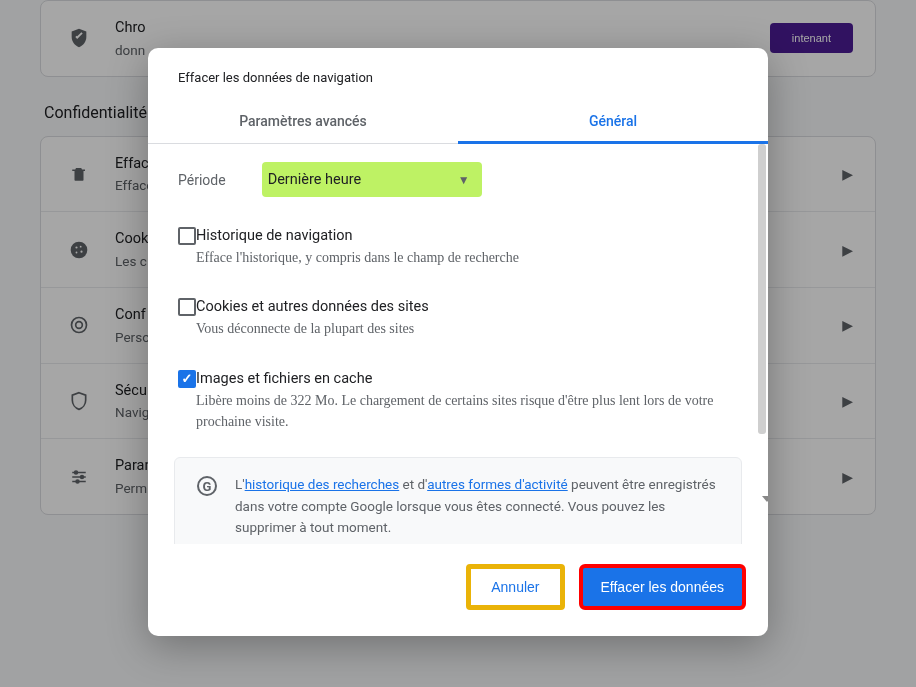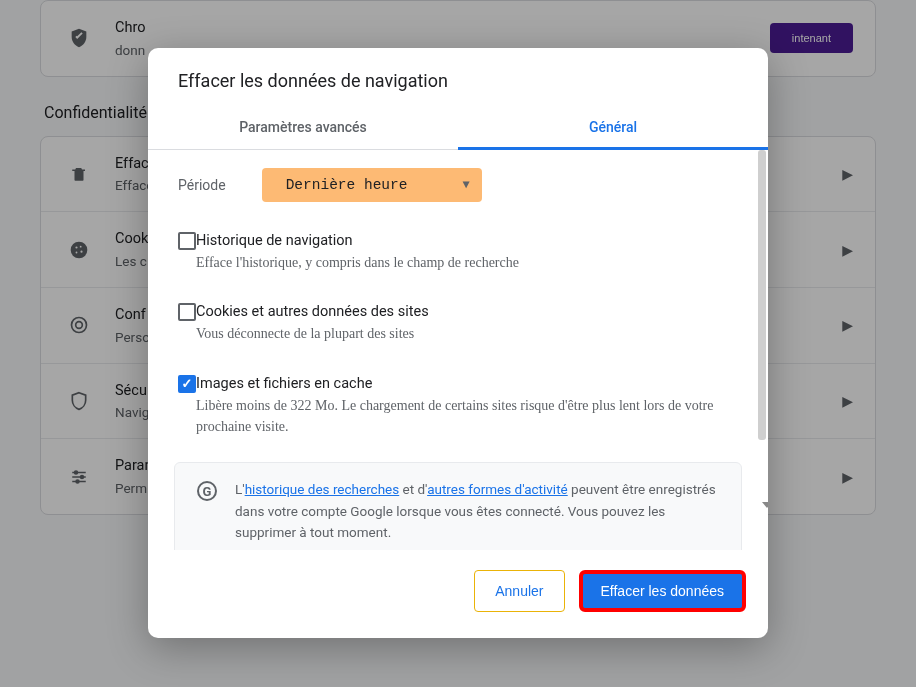--- a/index.html
+++ b/index.html
@@ -11,44 +11,44 @@
 .card-row { display: flex; align-items: center; padding: 16px 22px; border-bottom: 1px solid #e8eaed; gap: 20px; position: relative; }
 .card-row:last-child { border-bottom: none; }
 .icon-col { width: 32px; min-width: 32px; display: flex; justify-content: center; align-items: center; color: #5f6368; font-size: 20px; }
 .text-col { flex: 1; }
 .row-title { font-size: 14.5px; color: #202124; line-height: 1.5; }
 .row-sub { font-size: 13.5px; color: #5f6368; line-height: 1.4; margin-top: 2px; }
 .chev { color: #5f6368; font-size: 14px; }
 .btn-blue { background: #4c1d95; color: #fff; border: none; border-radius: 4px; padding: 9px 22px; font-size: 11px; cursor: pointer; }
 
 .dialog { position: absolute; top: 48px; left: 50%; transform: translateX(-50%); width: 620px; background: #fff; border-radius: 10px; box-shadow: 0 10px 40px rgba(0,0,0,0.3); z-index: 10; }
-.d-header { padding: 22px 30px 0 30px; font-size: 18px; color: #202124; font-weight: 400; }
+.d-header { padding: 22px 30px 0 30px; font-size: 13px; color: #202124; font-weight: 400; }
 .tabs { display: flex; margin-top: 14px; }
 .tab { flex: 1; text-align: center; padding: 14px 0 12px 0; font-size: 14px; color: #5f6368; border-bottom: 1px solid #dadce0; cursor: pointer; font-weight: 500; }
 .tab.active { color: #1a73e8; border-bottom: 3px solid #1a73e8; }
 .d-body { padding: 18px 0 0 0; position: relative; height: 400px; overflow-y: auto; }
 .period-row { display: flex; align-items: center; padding: 0 30px 18px 30px; gap: 36px; }
 .period-label { font-size: 14px; color: #5f6368; }
-.select-box { display: flex; align-items: center; background: #fdba74; border-radius: 4px; padding: 9px 36px 9px 24px; color: #202124; font-size: 14.5px; position: relative; width: 220px; cursor: pointer; font-family: Liberation Mono, monospace; }
+.select-box { display: flex; align-items: center; background: #bef264; border-radius: 4px; padding: 9px 36px 9px 6px; color: #202124; font-size: 14.5px; position: relative; width: 220px; cursor: pointer; }
 .select-box .drop-ic { position: absolute; right: 12px; font-size: 12px; color: #5f6368; }
 .opt-row { display: flex; padding: 10px 30px 18px 30px; }
 .chk { width: 18px; height: 18px; border: 2px solid #5f6368; border-radius: 2px; margin-top: 2px; cursor: pointer; display: flex; align-items: center; justify-content: center; flex-shrink: 0; }
 .chk.checked { background: #1a73e8; border-color: #1a73e8; }
 .chk.checked::after { content: "✓"; color: #fff; font-size: 13px; font-weight: bold; }
 .opt-text { flex: 1; }
 .opt-title { font-size: 14.5px; color: #202124; line-height: 1.5; }
 .opt-sub { font-size: 14px; color: #5f6368; line-height: 1.55; font-family: Liberation Serif, serif; }
 .info-box { margin: 6px 26px 0 26px; background: #f8f9fa; border: 1px solid #e8eaed; border-radius: 6px; padding: 16px 22px; display: flex; gap: 18px; }
 .g-logo { width: 20px; height: 20px; border: 2px solid #5f6368; border-radius: 50%; display: flex; align-items: center; justify-content: center; color: #5f6368; font-weight: bold; font-size: 13px; margin-top: 2px; flex-shrink: 0; }
 .info-text { color: #5f6368; font-size: 13.5px; line-height: 1.6; }
 .info-text a { color: #1a73e8; text-decoration: underline; cursor: pointer; }
 .scroll-indicator { position: absolute; right: 2px; top: 0; width: 8px; background: #cfcfcf; border-radius: 3px; height: 290px; }
 .scroll-indicator::after { content: ""; position: absolute; right: -6px; bottom: -68px; width: 0; height: 0; border-left: 5px solid transparent; border-right: 5px solid transparent; border-top: 6px solid #888; }
 .d-footer { display: flex; justify-content: flex-end; padding: 20px 22px 26px 22px; gap: 14px; }
-.btn-cancel { background: #fff; border: 1px solid #eab308; border-radius: 4px; padding: 10px 20px; color: #1a73e8; font-size: 14px; cursor: pointer; font-weight: 500; margin-left: 21px; }
+.btn-cancel { background: #fff; border: 5px solid #eab308; border-radius: 4px; padding: 10px 20px; color: #1a73e8; font-size: 14px; cursor: pointer; font-weight: 500; margin-left: 21px; }
 .btn-clear { background: #1a73e8; color: #fff; border: 4px solid #ff0000; border-radius: 6px; padding: 9px 18px; font-size: 14px; cursor: pointer; font-weight: 500; }
 svg { display: block; }
 </style>
 </head>
 <body>
 
 <div class="bg">
   <div class="card">
     <div class="card-row">
       <div class="icon-col">

